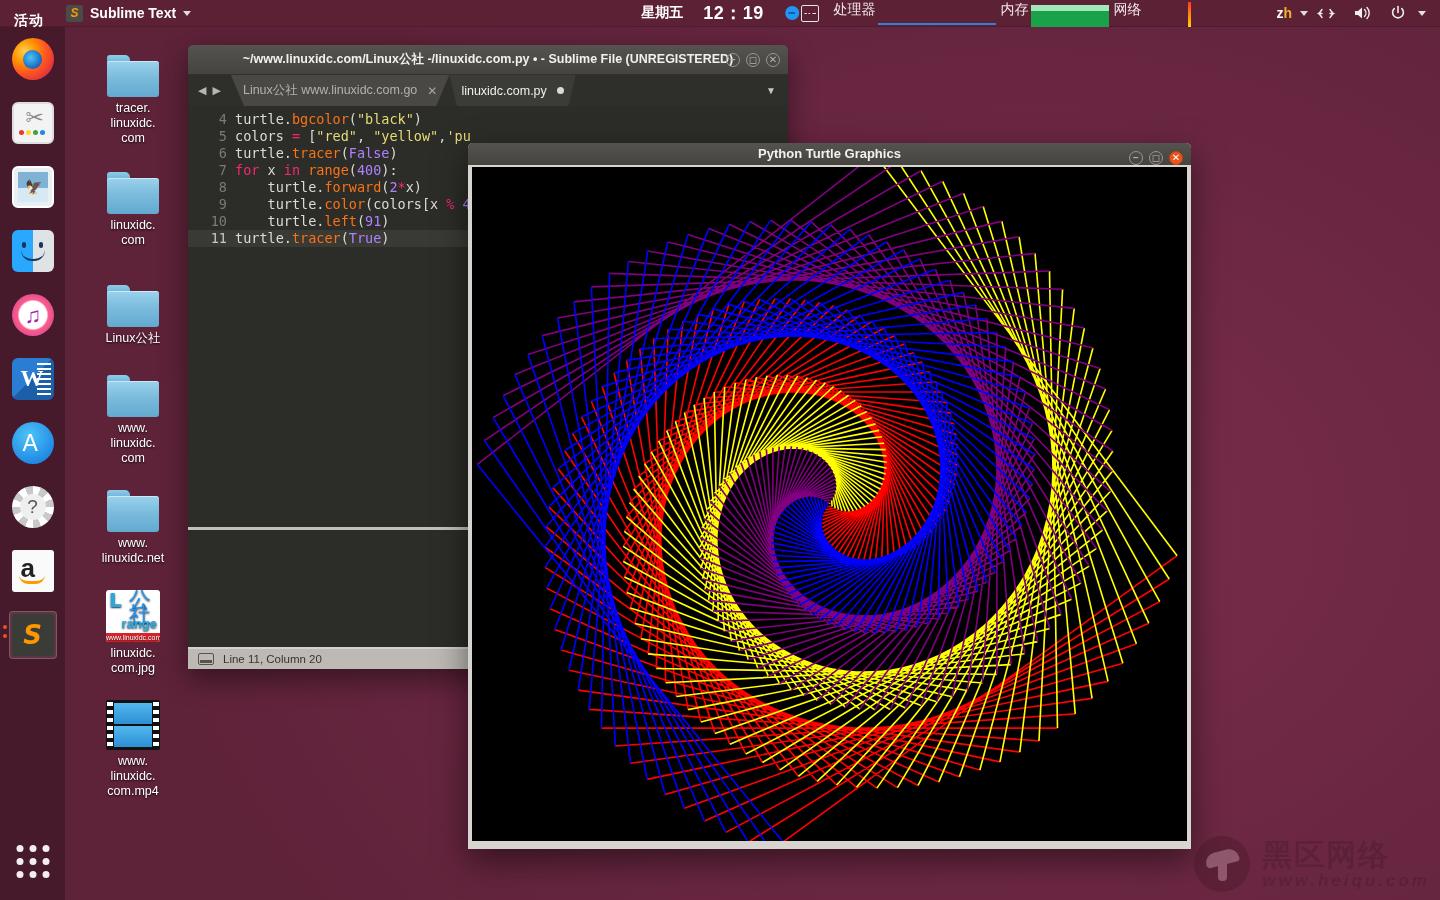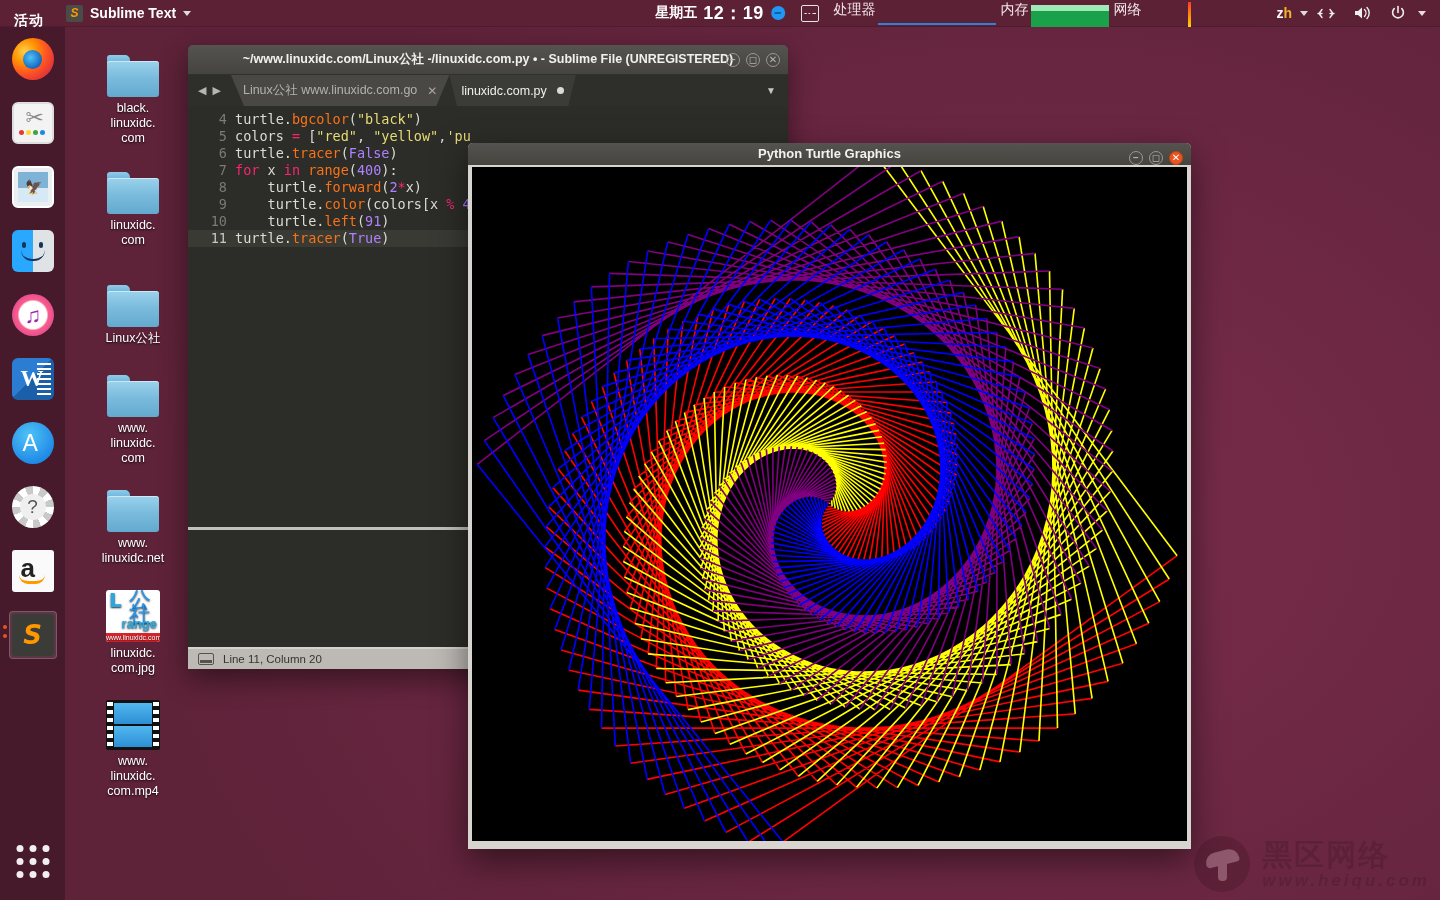--- a/index.html
+++ b/index.html
@@ -36,21 +36,21 @@
     display: flex; align-items: center; justify-content: center;
     font-size: 12px; font-weight: bold; color: #ff9800; font-style: italic;
   }
   #app-name { font-size: 14px; font-weight: bold; }
   .caret-dn {
     width: 0; height: 0; border-left: 4.5px solid transparent;
     border-right: 4.5px solid transparent; border-top: 5px solid #ddd;
   }
   .panel-center {
     position: absolute; left: 50%; transform: translateX(-50%);
-    display: flex; align-items: center; gap: 6px; height: 100%;
+    display: flex; align-items: center; gap: 20px; height: 100%;
     white-space: nowrap;
   }
   #clock-day { font-size: 14px; font-weight: bold; }
   #clock-time { font-size: 18px; font-weight: bold; letter-spacing: 0.5px; }
   .msg-ind {
     width: 14px; height: 14px; border-radius: 50%; background: #2196f3;
     display: inline-flex; align-items: center; justify-content: center;
     margin-left: 1px;
   }
   .msg-ind::after { content:""; display:block; width:7px; height:2px; background:#0b63a8; border-radius:1px;}
@@ -474,21 +474,21 @@
       <i></i>
       <i></i>
       <i></i>
   </div>
 </div>
 
 <div class="desk-icon" style="left:85px; top:55px;">
   <div class="glyph">
       <div class="folder"></div>
     </div>
-  <div style="white-space:pre-line">black.
+  <div style="white-space:pre-line">tracer.
 linuxidc.
 com</div>
 </div>
 <div class="desk-icon" style="left:85px; top:172px;">
   <div class="glyph">
       <div class="folder"></div>
     </div>
   <div style="white-space:pre-line">linuxidc.
 com</div>
 </div>

